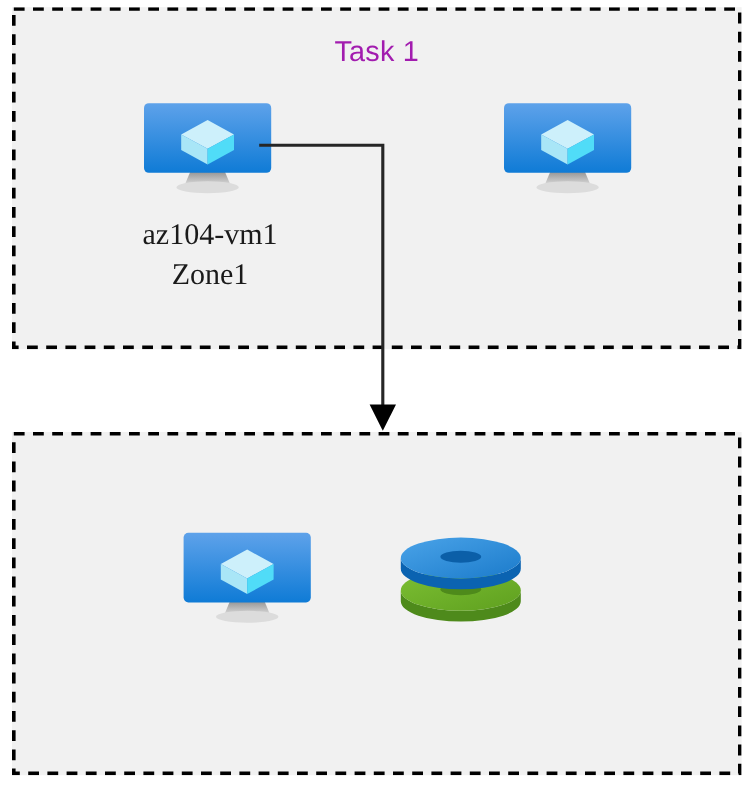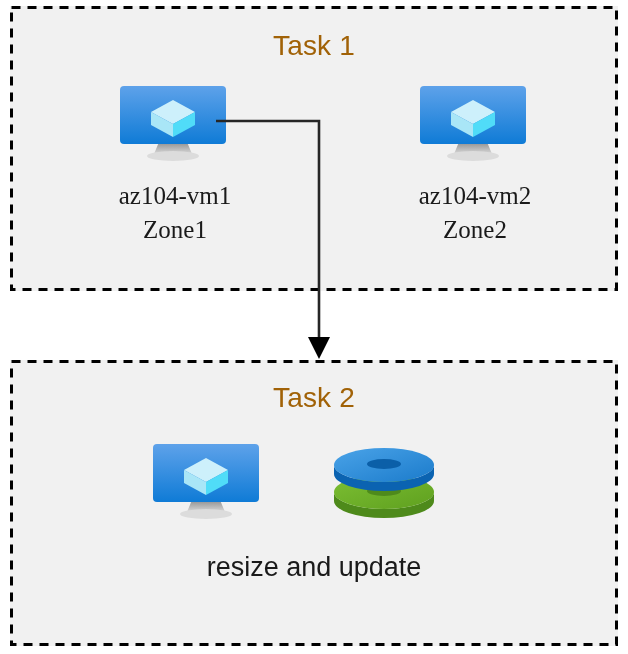--- a/index.html
+++ b/index.html
@@ -35,22 +35,22 @@
   }
 
   #task1-box { left: 10px;  top: 6px;   width: 608px; height: 285px; }
   #task2-box { left: 10px;  top: 360px; width: 608px; height: 286px; }
 
   
   .task-title {
     position: absolute;
     width: 100%;
     text-align: center;
-    color: #a16207;
-    font-size: 28px;
+    color: #a21caf;
+    font-size: 24px;
     font-family: "Liberation Sans", sans-serif;
     letter-spacing: 0.2px;
     white-space: nowrap;
   }
   #task1-title { top: 24px; }
   #task2-title { top: 22px; }
 
   
   .node-label {
     position: absolute;
@@ -143,30 +143,27 @@
         <ellipse cx="54" cy="71" rx="26" ry="5" fill="#DCDCDC"></ellipse>
         <rect x="1" y="1" width="106" height="58" rx="4" fill="url(#scr2)"></rect>
         <g>
           <polygon points="54,15 76,27 54,39 32,27" fill="#CDF0FB"></polygon>
           <polygon points="32,27 54,39 54,52 32,40" fill="#A9E6F7"></polygon>
           <polygon points="76,27 54,39 54,52 76,40" fill="#50DCF8"></polygon>
         </g>
       </svg>
     </div>
 
-    <div class="node-label" id="vm2-label">az104-vm2
-Zone2</div>
   </div>
 
   <div class="task-box" id="task2-box">
     <svg class="dash-border" viewBox="0 0 608 286" preserveAspectRatio="none">
       <rect x="1.5" y="1.5" width="605" height="283" fill="none" stroke="#000000" stroke-width="3" stroke-dasharray="9 7"></rect>
     </svg>
 
-    <div class="task-title" id="task2-title">Task 2</div>
 
     <div class="vm-icon" id="vm3-icon" style="top:83px; left:142px;">
       <svg viewBox="0 0 108 82" width="108" height="82">
         <defs>
           <linearGradient id="scr3" x1="0" y1="0" x2="0" y2="1">
             <stop offset="0%" stop-color="#5EA2EA"></stop>
             <stop offset="100%" stop-color="#0F7BD6"></stop>
           </linearGradient>
           <linearGradient id="stand3" x1="0" y1="0" x2="0" y2="1">
             <stop offset="0%" stop-color="#8E8E8E"></stop>
@@ -200,21 +197,20 @@
         <path d="M2 49 a50 17 0 0 0 100 0 v9 a50 17 0 0 1 -100 0 z" fill="#4E8A1B"></path>
         <ellipse cx="52" cy="49" rx="50" ry="17" fill="url(#gdiskG)"></ellipse>
         <ellipse cx="52" cy="48" rx="17" ry="5" fill="#4E8A1B"></ellipse>
 
         <path d="M2 22 a50 17 0 0 0 100 0 v9 a50 17 0 0 1 -100 0 z" fill="#0B63B1"></path>
         <ellipse cx="52" cy="22" rx="50" ry="17" fill="url(#gdiskB)"></ellipse>
         <ellipse cx="52" cy="21" rx="17" ry="5" fill="#0B5FA8"></ellipse>
       </svg>
     </div>
 
-    <div id="task2-caption">resize and update</div>
   </div>
 
   <svg id="connector" viewBox="0 0 628 654">
     <polyline points="216,121 319,121 319,341" fill="none" stroke="#262626" stroke-width="2.6"></polyline>
     <polygon points="319,359 308,337 330,337" fill="#000000"></polygon>
   </svg>
 
 </div>
 
 </body></html>

